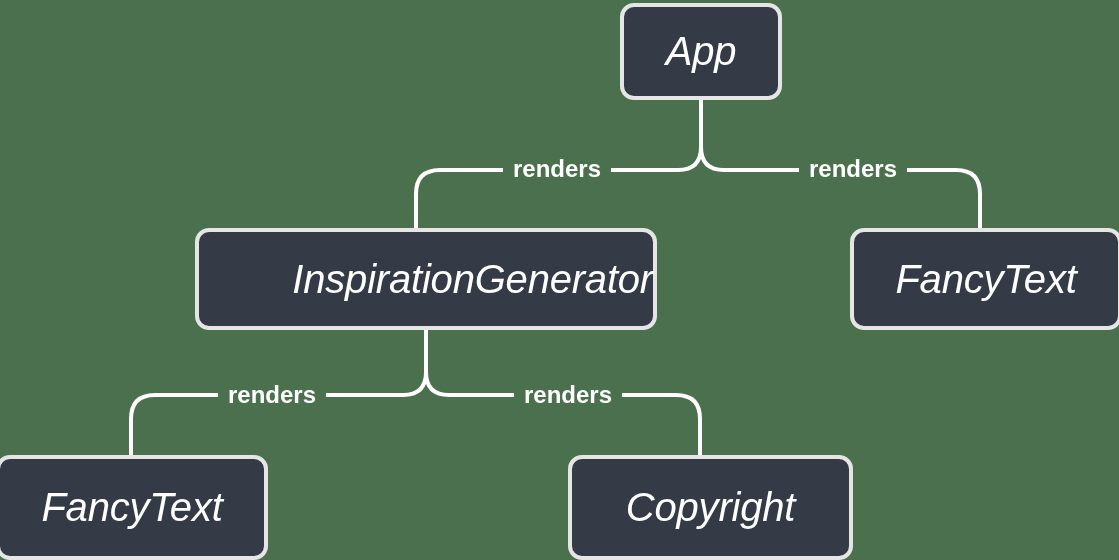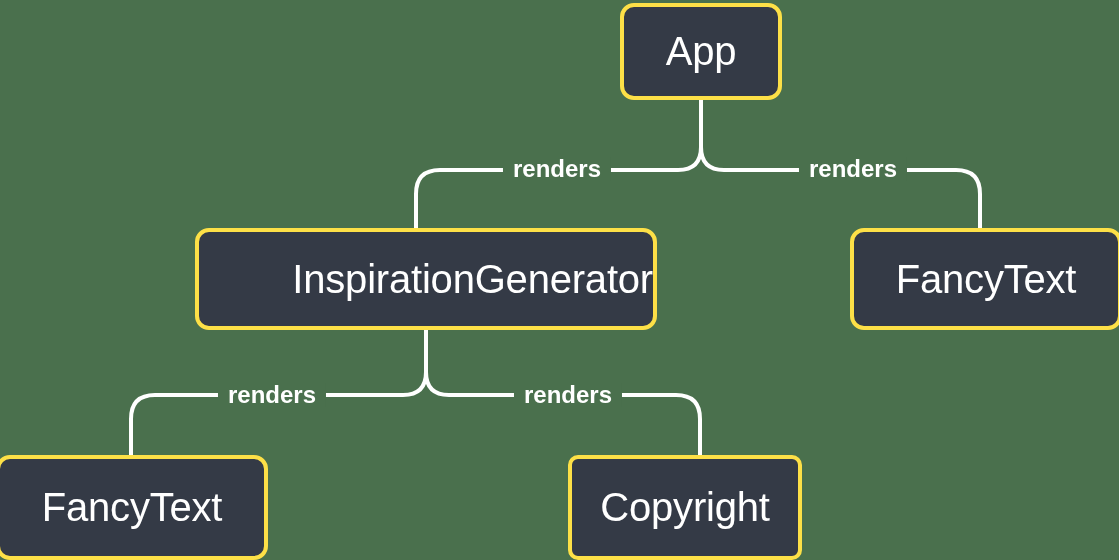--- a/index.html
+++ b/index.html
@@ -31,31 +31,32 @@
     fill: none;
     stroke: #ffffff;
     stroke-width: 4;
     stroke-linecap: butt;
     stroke-linejoin: round;
   }
   .node-box {
     position: absolute;
     box-sizing: border-box;
     background: #343a46;
-    border: 4px solid #fde047;
+    border: 4px solid #e5e5e5;
     border-radius: 14px;
     display: flex;
     align-items: center;
     justify-content: center;
     color: #ffffff;
     font-family: "Liberation Sans", sans-serif;
     font-size: 40px;
     font-weight: 400;
     letter-spacing: -0.2px;
     white-space: nowrap;
+    font-style: italic;
   }
   .edge-label {
     position: absolute;
     color: #ffffff;
     font-family: "Liberation Sans", sans-serif;
     font-size: 24px;
     font-weight: 700;
     line-height: 1;
     white-space: nowrap;
     transform: translate(-50%, -50%);
@@ -92,21 +93,21 @@
   </div>
 
   <div class="node-box" style="left:850px; top:228px; width:272px; height:102px;">
     <span>FancyText</span>
   </div>
 
   <div class="node-box" style="left:-4px; top:455px; width:272px; height:105px;">
     <span>FancyText</span>
   </div>
 
-  <div class="node-box" style="left:568px; top:455px; width:234px; height:105px;border-radius:10px;">
+  <div class="node-box" style="left:568px; top:455px; width:285px; height:105px;">
     <span>Copyright</span>
   </div>
 
   <div class="edge-label" style="left:557px; top:169px;">renders</div>
 
   <div class="edge-label" style="left:853px; top:169px;">renders</div>
 
   <div class="edge-label" style="left:272px; top:395px;">renders</div>
 
   <div class="edge-label" style="left:568px; top:395px;">renders</div>

